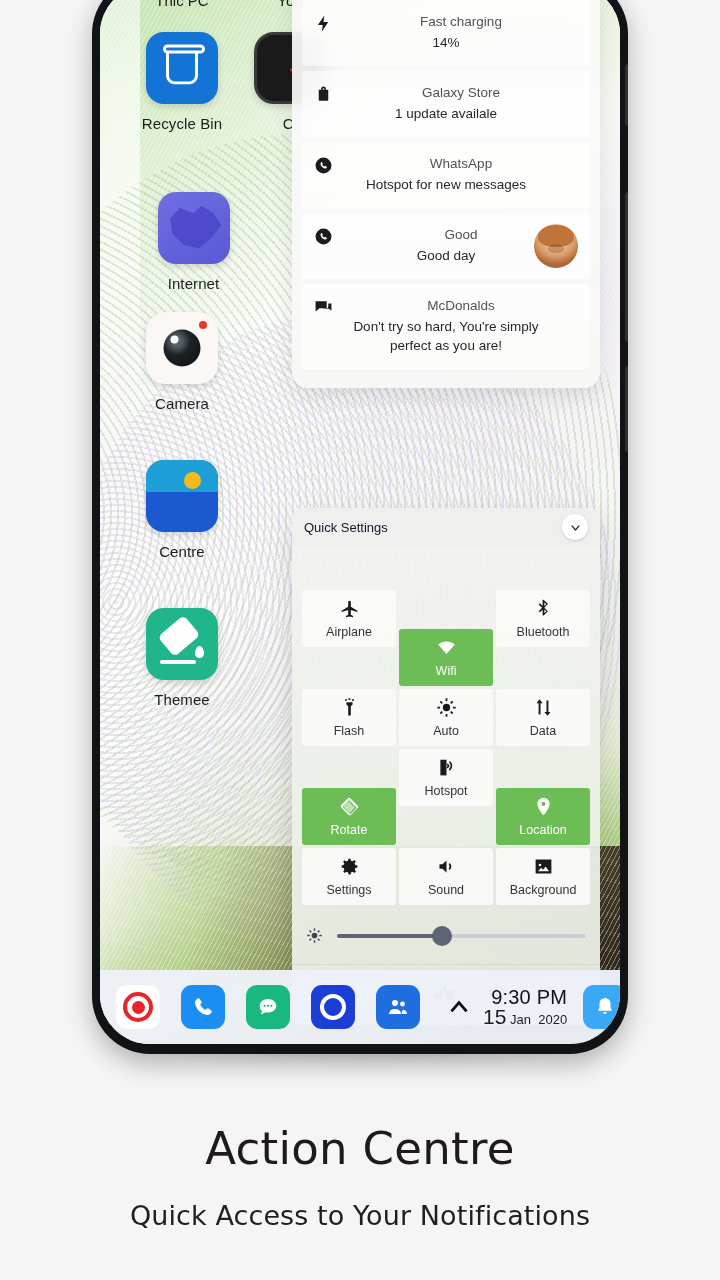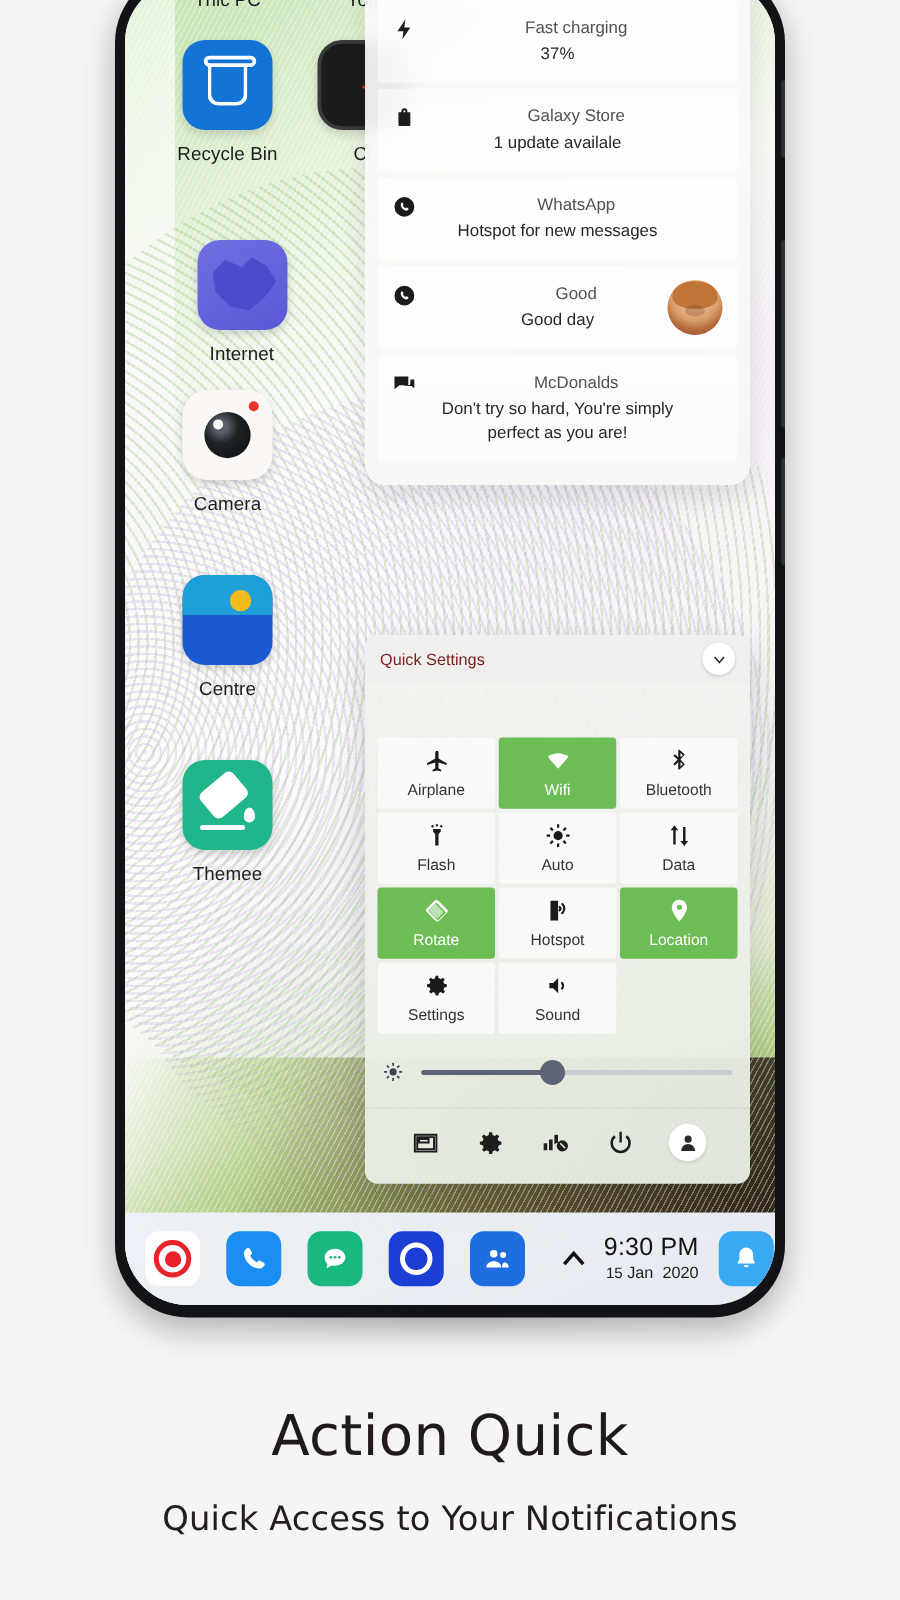--- a/index.html
+++ b/index.html
@@ -132,29 +132,29 @@
 
   
   .qs{
     position:absolute; left:192px; top:524px; width:308px;
     border-radius:10px; overflow:hidden;
     background:linear-gradient(180deg, rgba(243,243,241,.95) 0%, rgba(238,241,235,.93) 40%, rgba(233,239,228,.95) 100%);
     box-shadow:0 10px 26px rgba(0,0,0,.14);
   }
   .qs-head{height:38px;display:flex;align-items:center;padding:0 12px;
     background:rgba(238,238,236,.95);}
-  .qs-title{font-size:13px;color:#7f1d1d;flex:1;}
+  .qs-title{font-size:13px;color:#0f172a;flex:1;}
   .qs-chev{width:26px;height:26px;border-radius:50%;background:#fff;display:flex;align-items:center;justify-content:center;
     box-shadow:0 1px 3px rgba(0,0,0,.16);}
   .qs-chev svg{width:15px;height:15px;fill:none;stroke:#2f2f2f;stroke-width:2.2;}
 
   .tiles{display:grid;grid-template-columns:repeat(3,1fr);gap:3px;padding:44px 10px 0 10px;}
   .tile{height:57px;border-radius:3px;display:flex;flex-direction:column;align-items:center;justify-content:center;
      background:rgba(250,250,249,.88);}
-  .tile.on{background:#6cbd55;}
+  .tile.on{background:#6cbd55;margin-top:39px;}
   .tile svg{width:21px;height:21px;fill:#1a1a1a;display:block;}
   .tile.on svg{fill:#fff;}
   .tile .tl{font-size:12.5px;color:#333;margin-top:6px;}
   .tile.on .tl{color:#fff;}
 
   .bright{display:flex;align-items:center;gap:14px;padding:22px 14px 20px 14px;}
   .bright .sun svg{width:17px;height:17px;fill:#3c4250;display:block;}
   .track{flex:1;height:4px;border-radius:2px;background:#c9cdd3;position:relative;}
   .track .fill{position:absolute;left:0;top:0;height:100%;width:42%;background:#5d6475;border-radius:2px;}
   .track .thumb{position:absolute;left:42%;top:50%;transform:translate(-50%,-50%);
@@ -182,21 +182,21 @@
   .tb-msg{background:#18b87f;display:flex;align-items:center;justify-content:center;}
   .tb-edge{background:#1b3fd4;display:flex;align-items:center;justify-content:center;}
   .tb-edge .ring{width:26px;height:26px;border-radius:50%;border:4px solid #fff;background:#1b3fd4;}
   .tb-team{background:#1f6ee0;display:flex;align-items:center;justify-content:center;}
   .tb-item svg{width:24px;height:24px;fill:#fff;display:block;}
   .tb-up{flex:none;width:36px;display:flex;align-items:center;justify-content:center;margin-right:6px;}
   .tb-up svg{width:26px;height:26px;fill:none;stroke:#101010;stroke-width:2.6;}
   .tb-clock{flex:none;text-align:right;margin-right:16px;}
   .tb-time{font-size:20px;color:#121212;line-height:22px;letter-spacing:.2px;}
   .tb-date{font-size:13px;color:#1c1c1c;line-height:17px;}
-  .tb-date .d{font-size:12px;}
+  .tb-date .d{font-size:21px;}
   .tb-bell{width:44px;height:44px;border-radius:11px;background:#39a9f5;display:flex;align-items:center;justify-content:center;flex:none;}
 
   
   .cap1{position:absolute;left:0;top:1122px;width:100%;text-align:center;
      font-size:45px;color:#211a1c;font-family:"DejaVu Sans", sans-serif;font-weight:400;letter-spacing:.3px;}
   .cap2{position:absolute;left:0;top:1200px;width:100%;text-align:center;
      font-size:27px;color:#241d20;font-family:"DejaVu Sans", sans-serif;letter-spacing:.1px;}
 </style>
 </head>
 <body>
@@ -278,21 +278,21 @@
 
       <div class="shade">
 
         <div class="notif">
           <span class="nicon">
             <svg viewBox="0 0 24 24">
                 <path d="M13 2 5 14h6l-1 8 8-12h-6z"></path>
               </svg>
           </span>
           <div class="ntitle">Fast charging</div>
-          <div class="nbody">37%</div>
+          <div class="nbody">14%</div>
         </div>
 
         <div class="notif">
           <span class="nicon">
             <svg viewBox="0 0 24 24">
                 <path d="M9 6V5a3 3 0 0 1 6 0v1h3v13a1 1 0 0 1-1 1H7a1 1 0 0 1-1-1V6h3zm2 0h2V5a1 1 0 1 0-2 0v1z"></path>
               </svg>
           </span>
           <div class="ntitle">Galaxy Store</div>
           <div class="nbody">1 update availale</div>
@@ -433,20 +433,28 @@
             <span class="tl">Settings</span>
           </div>
           <div class="tile">
             <span>
                 <svg viewBox="0 0 24 24">
                   <path d="M4 9.5h3.5L12 5v14L7.5 14.5H4z"></path>
                   <path d="M15 8.6a1 1 0 0 1 1.4.2 5.6 5.6 0 0 1 0 6.4 1 1 0 1 1-1.6-1.2 3.6 3.6 0 0 0 0-4 1 1 0 0 1 .2-1.4z"></path>
                 </svg>
               </span>
             <span class="tl">Sound</span>
+          </div>
+          <div class="tile">
+            <span>
+                <svg viewBox="0 0 24 24">
+                  <path d="M3 4h18v16H3zm2.6 13.4h12.8l-4-5.4-3 3.8-2-2.4zM8 8.8a1.5 1.5 0 1 0 0 3 1.5 1.5 0 0 0 0-3z" fill="#1a1a1a"></path>
+                </svg>
+              </span>
+            <span class="tl">Background</span>
           </div>
         </div>
 
         <div class="bright">
           <span class="sun">
             <svg viewBox="0 0 24 24">
                 <circle cx="12" cy="12" r="4"></circle>
                 <path d="M11 1.8h2v3.4h-2zm0 17h2v3.4h-2zM1.8 11h3.4v2H1.8zm17 0h3.4v2h-3.4zM4.3 5.7 5.7 4.3 8 6.6 6.6 8zM16 17.4l1.4-1.4 2.3 2.3-1.4 1.4zM17.4 8 16 6.6l2.3-2.3 1.4 1.4zM4.3 18.3l2.3-2.3L8 17.4l-2.3 2.3z"></path>
               </svg>
           </span>
@@ -536,16 +544,16 @@
         <div class="tb-bell">
           <svg viewBox="0 0 24 24" style="width:24px;height:24px;fill:#fff;">
               <path d="M12 3a5.5 5.5 0 0 0-5.5 5.5v3.7L5 15.8h14l-1.5-3.6V8.5A5.5 5.5 0 0 0 12 3zM9.8 17.2a2.3 2.3 0 0 0 4.4 0z"></path>
             </svg>
         </div>
       </div>
 
     </div>
   </div>
 
-  <div class="cap1">Action Quick</div>
+  <div class="cap1">Action Centre</div>
   <div class="cap2">Quick Access to Your Notifications</div>
 
 </div>
 
 </body></html>

